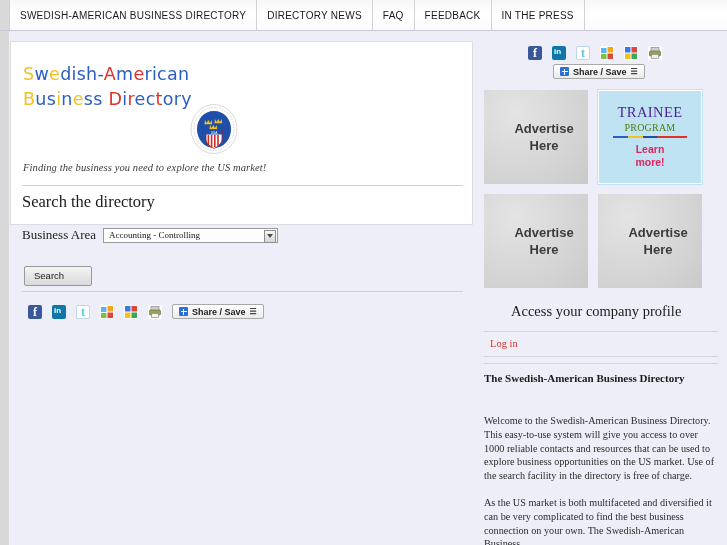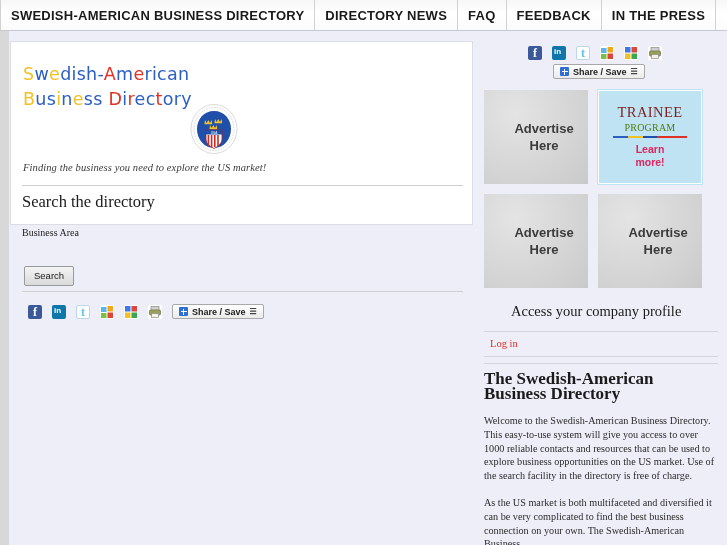--- a/index.html
+++ b/index.html
@@ -22,21 +22,21 @@
     background: linear-gradient(to bottom, #f7f7f7 0%, #ffffff 45%, #fbfbfb 100%);
     border-bottom: 1px solid #c8c8d4;
     display: flex; align-items: stretch;
   }
   #topnav .navpad { width: 9px; background: #d9d9d9; }
   #topnav ul { list-style: none; margin: 0; padding: 0; display: flex; align-items: stretch; flex: 1; }
   #topnav li {
     display: flex; align-items: center;
     padding: 4px 10px;
     border-right: 1px solid #d2d2d2;
-    font-size: 13px; font-weight: bold; letter-spacing: 0.25px;
+    font-size: 10px; font-weight: normal; letter-spacing: 0.25px;
     color: #1a1a1a; white-space: nowrap;
     cursor: pointer;
     text-transform: uppercase;
   }
   #topnav li.first { border-left: 1px solid #d2d2d2; }
   #topnav .navfill { flex: 1; border-right: none; }
 
   
   #mainpanel {
     position: absolute; left: 10px; top: 41px;
@@ -66,21 +66,21 @@
   #rule2 { left: 11px; top: 249px; width: 441px; }
 
   .panel-h1 {
     position: absolute; left: 11px; top: 150px;
     font-family: "Liberation Serif", serif;
     font-size: 16.5px; color: #1a1a1a; font-weight: normal;
     margin: 0;
   }
 
   .form-row { position: absolute; left: 11px; top: 185px; display: flex; align-items: center; }
-  .form-label { font-family: "Liberation Serif", serif; font-size: 10px; color: #222; margin-right: 7px; }
+  .form-label { font-family: "Liberation Serif", serif; font-size: 13px; color: #222; margin-right: 7px; }
   .select-box {
     position: relative;
     width: 175px; height: 15px;
     border: 1px solid #9a9a9a;
     background: #fdfdfd;
     display: flex; align-items: center;
     font-family: "Liberation Serif", serif; font-size: 9px; color: #1a1a1a;
     padding-left: 5px;
     cursor: pointer;
   }
@@ -92,21 +92,21 @@
     display: flex; align-items: center; justify-content: center;
   }
   .select-arrow i {
     display: block; width: 0; height: 0;
     border-left: 3px solid transparent; border-right: 3px solid transparent;
     border-top: 4px solid #4a4a4a;
   }
 
   .search-btn {
     position: absolute; left: 13px; top: 224px;
-    padding: 3px 9px 4px 9px;
+    padding: 3px 27px 4px 9px;
     background: linear-gradient(to bottom, #f4f4f4, #dadada);
     border: 1px solid #999; border-radius: 2px;
     font-family: "Liberation Sans", sans-serif; font-size: 9.5px; color: #1a1a1a;
     cursor: pointer;
   }
 
   
   .social-row { display: flex; align-items: center; gap: 10px; }
   .sicon { width: 14px; height: 14px; border-radius: 2px; display: block; position: relative; cursor: pointer; }
   .si-fb { background: #3b5998; }
@@ -160,21 +160,21 @@
   }
   .ad-trainee {
     width: 104px; height: 94px;
     background: #bfe3f2;
     border: 1.5px solid #ffffff;
     box-shadow: 0 0 0 1px #bfe3f2;
     display: flex; flex-direction: column;
     align-items: center; justify-content: center;
     cursor: pointer;
   }
-  .tr-t1 { font-family: "Liberation Serif", serif; font-size: 14.5px; color: #7f1d1d; letter-spacing: 0.4px; line-height: 15px; }
+  .tr-t1 { font-family: "Liberation Serif", serif; font-size: 14.5px; color: #4c1d95; letter-spacing: 0.4px; line-height: 15px; }
   .tr-t2 { font-family: "Liberation Serif", serif; font-size: 10px; color: #4d7c0f; letter-spacing: 0.2px; line-height: 15px; }
   .tr-bars { display: flex; width: 74px; height: 2.5px; margin-top: 1px; margin-bottom: 5px; }
   .tr-bars span { flex: 1; }
   .b-blue { background: #2b5fc4; }
   .b-yellow { background: #f2c125; }
   .b-dblue { background: #1f4fa8; }
   .b-red { background: #e03127; }
   .b-red2 { background: #e03127; }
   .tr-learn {
     font-family: Liberation Sans, sans-serif; font-size: 10.5px;
@@ -192,21 +192,21 @@
   #rc-rule2 { top: 356px; }
   #rc-rule3 { top: 363px; }
   #rc-login {
     position: absolute; left: 490px; top: 338px;
     font-family: "Liberation Serif", serif; font-size: 10.5px;
     color: #e03127; text-decoration: none; cursor: pointer;
   }
   #rc-title {
     position: absolute; left: 484px; top: 371px; width: 225px;
     font-family: "Liberation Serif", serif;
-    font-size: 17px; font-weight: bold; color: #1a1a1a;
+    font-size: 11px; font-weight: bold; color: #1a1a1a;
     line-height: 15px; margin: 0;
   }
   #rc-body {
     position: absolute; left: 484px; top: 414px; width: 232px;
     font-family: "Liberation Serif", serif;
     font-size: 10.2px; color: #2b2b2b; line-height: 13.8px;
   }
   #rc-body p { margin: 0 0 13px 0; }
 </style>
 </head>
@@ -304,20 +304,26 @@
     </div>
 
     <div class="tagline">Finding the business you need to explore the US market!</div>
 
     <div class="rule" id="rule1"></div>
 
     <h1 class="panel-h1">Search the directory</h1>
 
     <div class="form-row">
       <span class="form-label">Business Area</span>
+      <div class="select-box">
+        <span>Accounting - Controlling</span>
+        <span class="select-arrow">
+            <i></i>
+          </span>
+      </div>
     </div>
 
     <button class="search-btn">Search</button>
 
     <div id="social-main" class="social-row">
       <span class="sicon si-fb"></span>
       <span class="sicon si-li"></span>
       <span class="sicon si-tw"></span>
       <span class="sicon si-ms">
         <svg width="14" height="14" viewBox="0 0 14 14">

